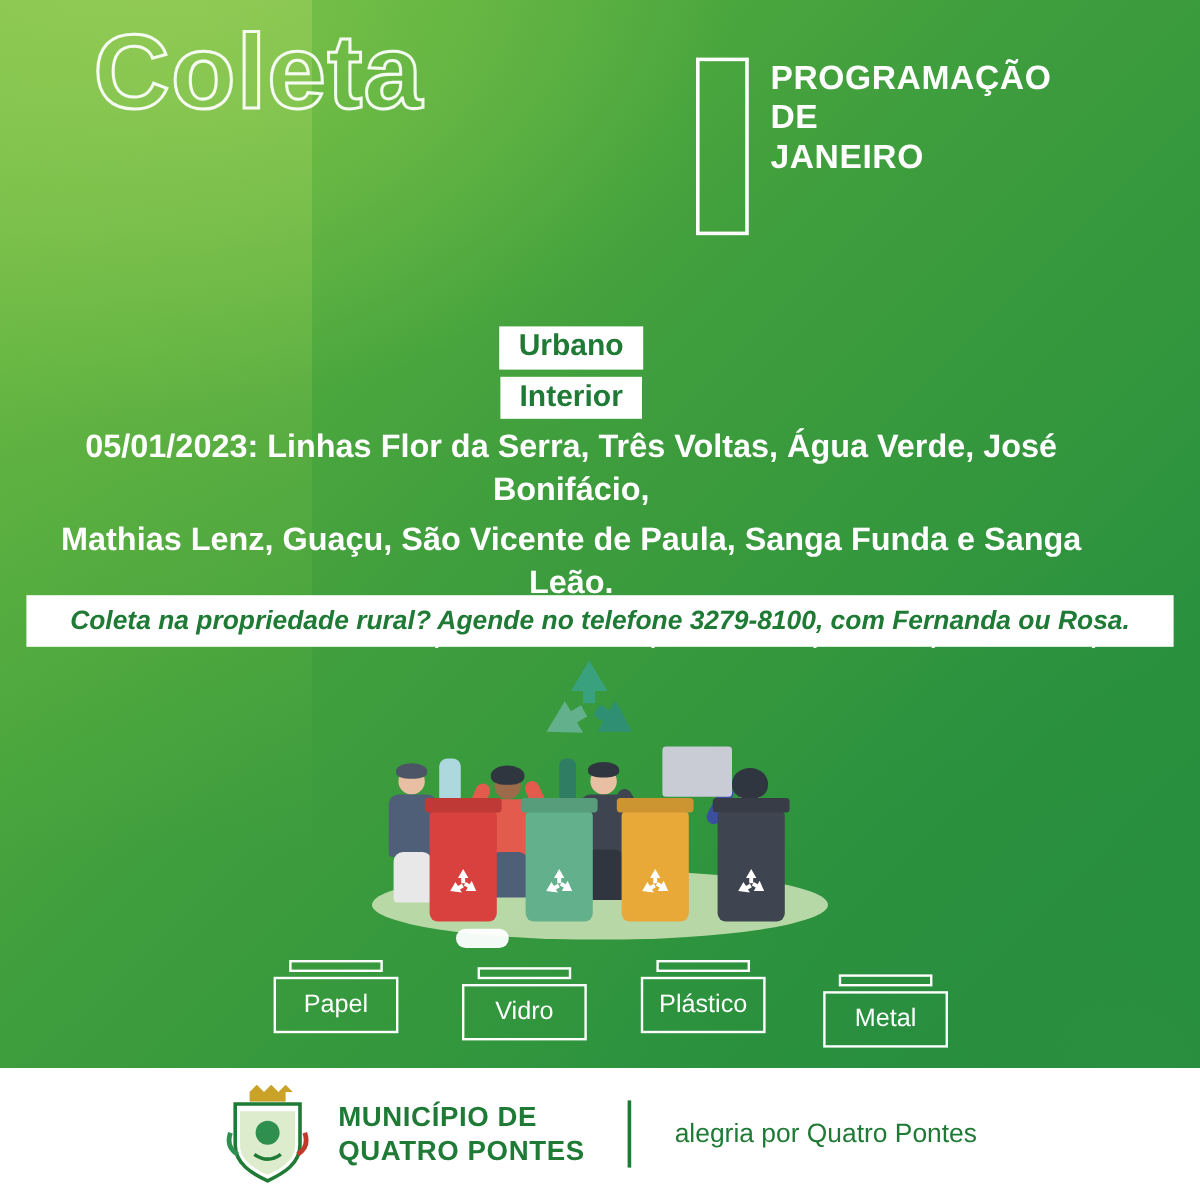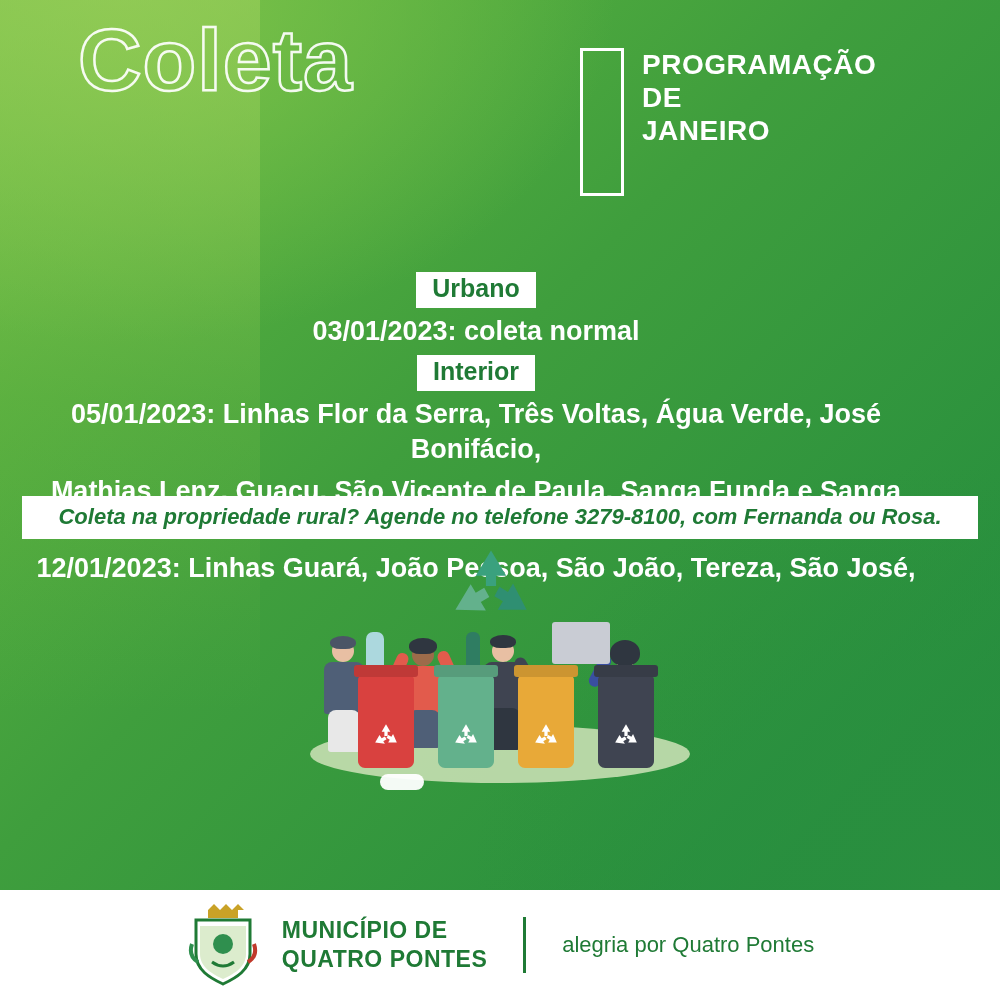--- a/index.html
+++ b/index.html
@@ -278,21 +278,20 @@
     <div class="prog-bar"></div>
     <div class="prog-text">
       <div>PROGRAMAÇÃO</div>
       <div>DE</div>
       <div>JANEIRO</div>
     </div>
   </div>
 
   <div class="schedule">
     <div class="tag">Urbano</div>
-    <div class="sched-line normal">03/01/2023: coleta normal</div>
     <div class="spacer-sm"></div>
     <div class="tag">Interior</div>
     <div class="sched-line">05/01/2023: Linhas Flor da Serra, Três Voltas, Água Verde, José Bonifácio,</div>
     <div class="sched-line">Mathias Lenz, Guaçu, São Vicente de Paula, Sanga Funda e Sanga Leão.</div>
     <div class="sched-line">12/01/2023: Linhas Guará, João Pessoa, São João, Tereza, São José,</div>
   </div>
 
   <div class="notice">Coleta na propriedade rural? Agende no telefone 3279-8100, com Fernanda ou Rosa.</div>
 
   <div class="illus">
@@ -369,20 +368,38 @@
       <svg class="rec" viewBox="0 0 24 24">
         <path d="M12 2 L16 9 L13.5 9 L13.5 13 L10.5 13 L10.5 9 L8 9 Z" fill="#ffffff"></path>
         <path d="M2 19 L6 12 L8 15 L11 13.3 L12.5 16 L9.5 17.7 L11 20 Z" fill="#ffffff"></path>
         <path d="M22 19 L14 19 L15.5 16.3 L12.5 14.6 L14 12 L17 13.7 L18.5 11 Z" fill="#ffffff"></path>
       </svg>
     </div>
 
     <div style="position:absolute; left:100px; bottom:10px; width:44px; height:16px; background:#ffffff; border-radius:8px; opacity:.95;"></div>
   </div>
 
+  <div class="materials">
+    <div class="mat mat-1">
+      <div class="mat-lid"></div>
+      <div class="mat-box">Papel</div>
+    </div>
+    <div class="mat mat-2">
+      <div class="mat-lid"></div>
+      <div class="mat-box">Vidro</div>
+    </div>
+    <div class="mat mat-3">
+      <div class="mat-lid"></div>
+      <div class="mat-box">Plástico</div>
+    </div>
+    <div class="mat mat-4">
+      <div class="mat-lid"></div>
+      <div class="mat-box">Metal</div>
+    </div>
+  </div>
 
   <div class="footer">
     <svg class="crest" viewBox="0 0 74 82">
       <path d="M10 16 h54 v34 c0 16 -14 24 -27 30 c-13 -6 -27 -14 -27 -30 z" fill="#ffffff" stroke="#1f7a35" stroke-width="3"></path>
       <path d="M14 22 h46 v28 c0 13 -12 20 -23 25 c-11 -5 -23 -12 -23 -25 z" fill="#dceccd"></path>
       <rect x="22" y="6" width="30" height="8" fill="#c9a227"></rect>
       <path d="M22 6 l6 -6 l6 6 l6 -6 l6 6 l6 -6 l6 6 z" fill="#c9a227"></path>
       <circle cx="37" cy="40" r="10" fill="#2f8f4e"></circle>
       <path d="M26 58 q11 8 22 0" stroke="#1f7a35" stroke-width="3" fill="none"></path>
       <path d="M6 40 q-4 12 6 18" stroke="#2f8f4e" stroke-width="4" fill="none"></path>

